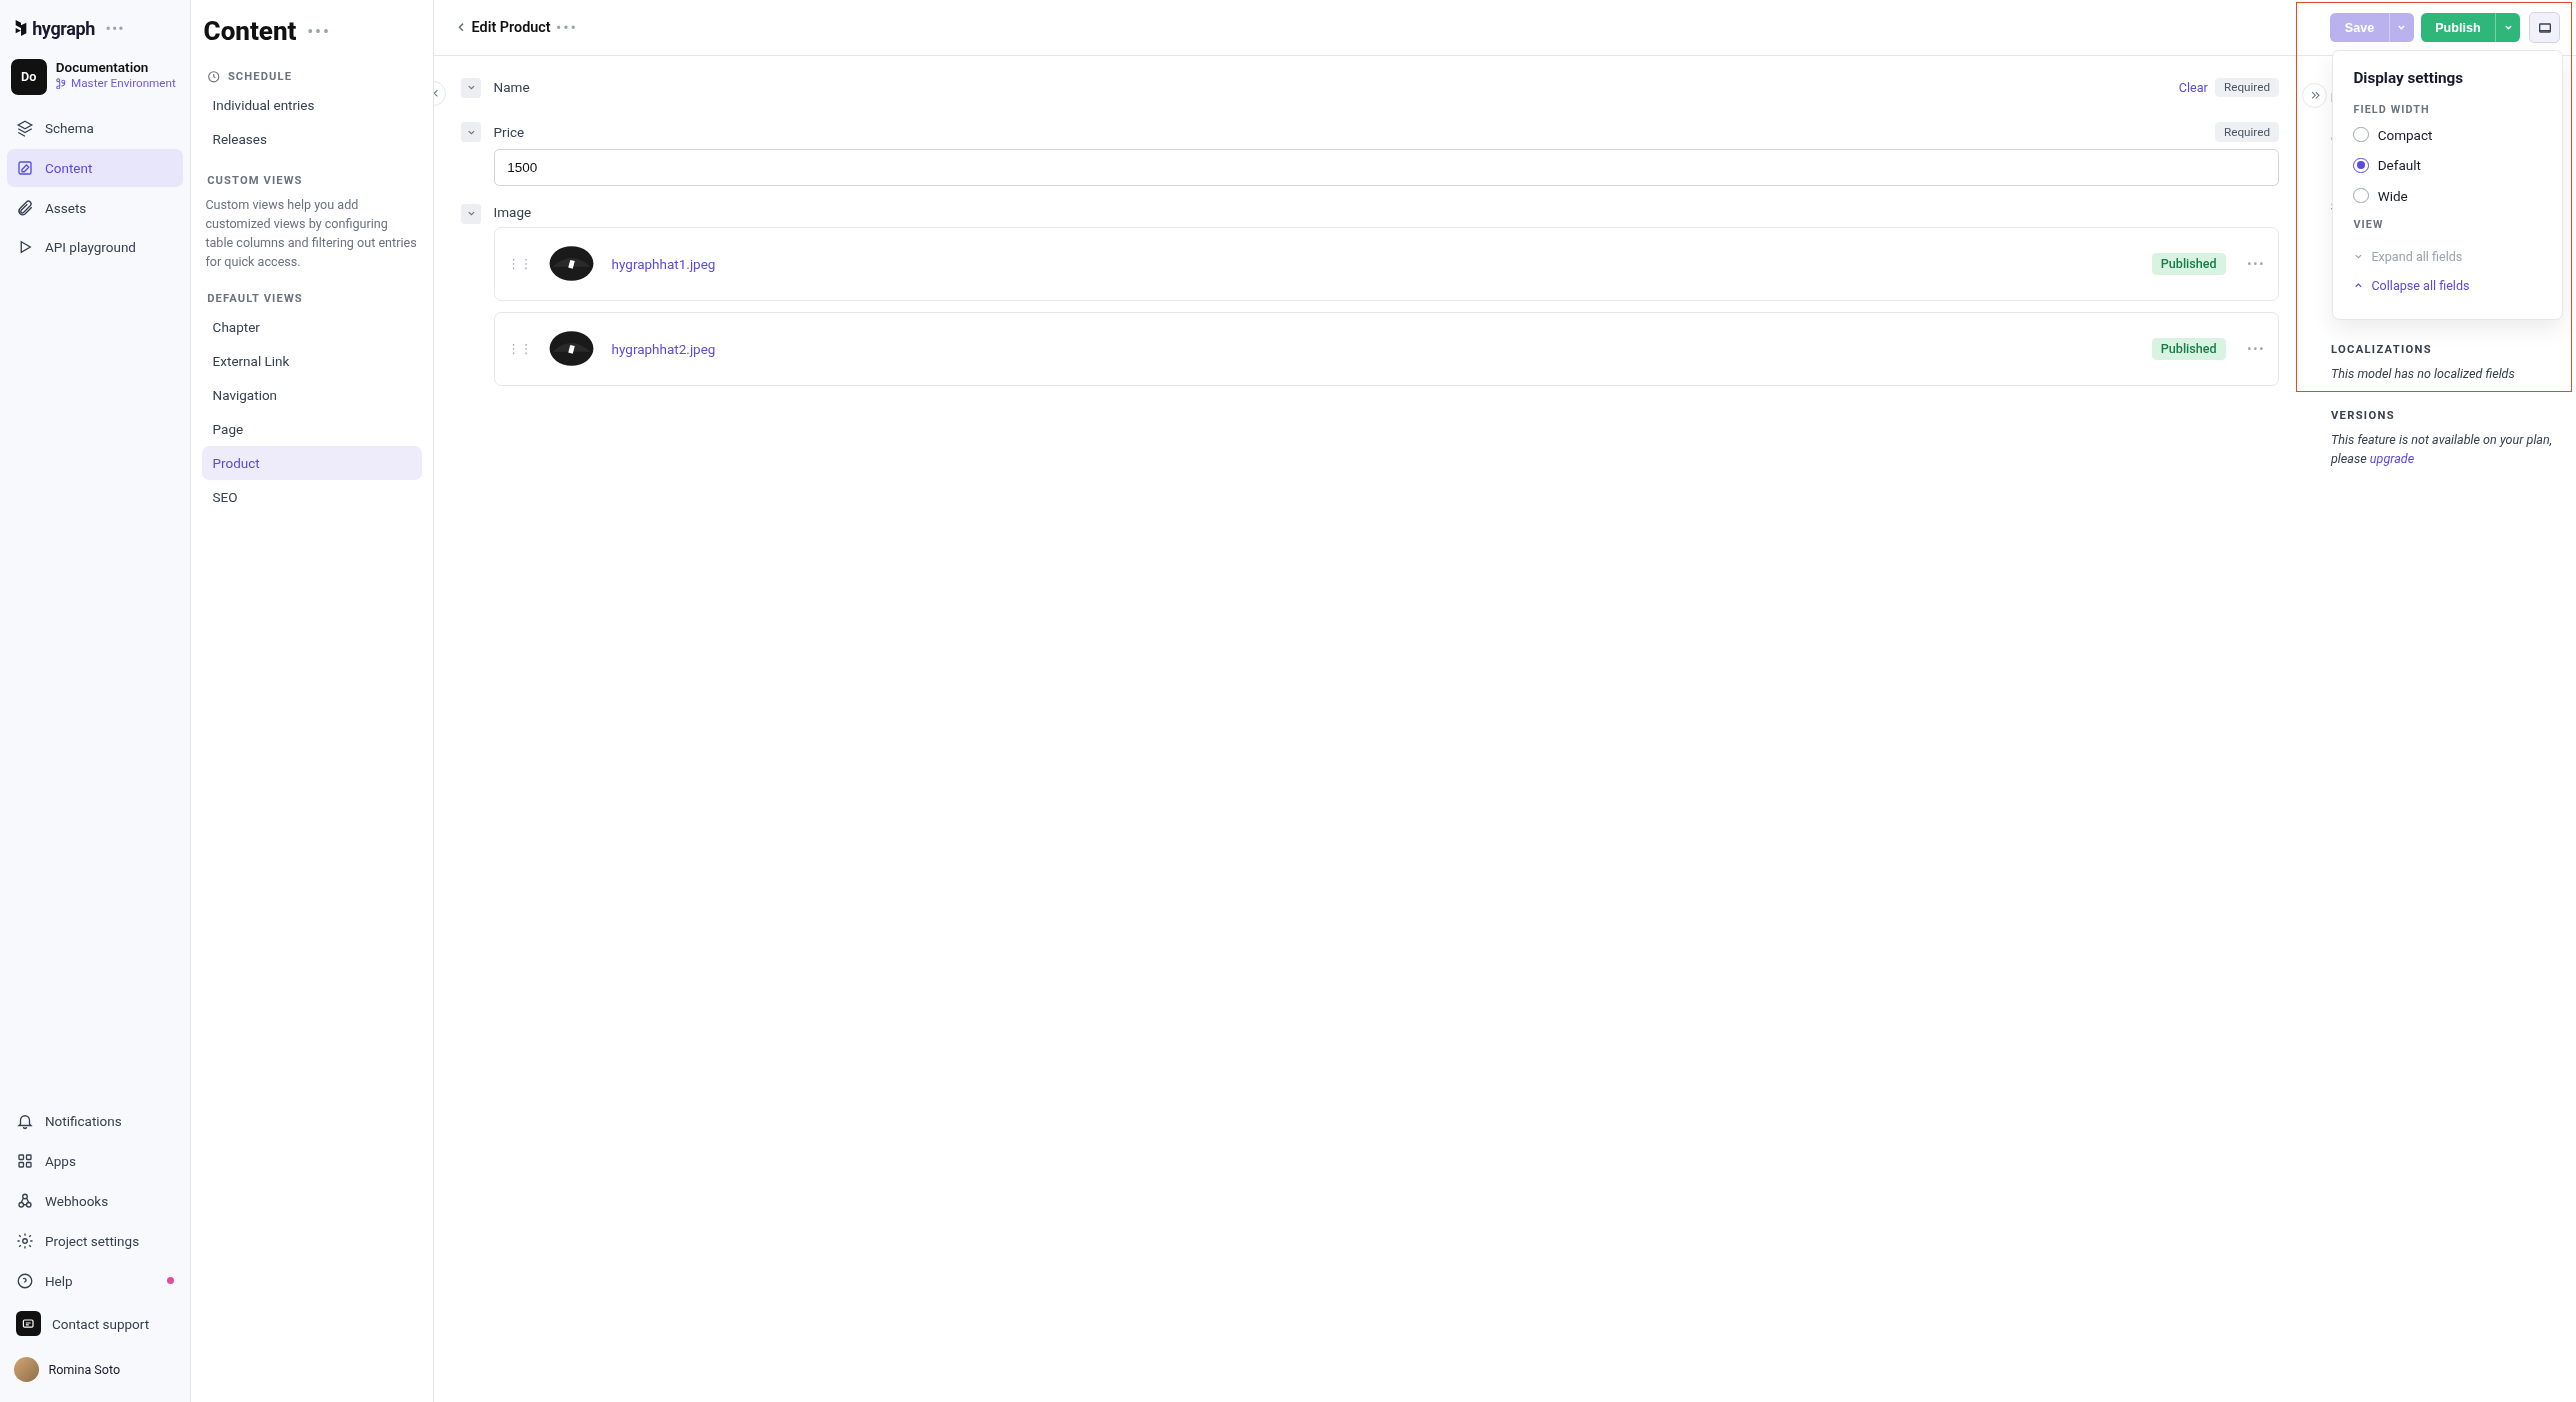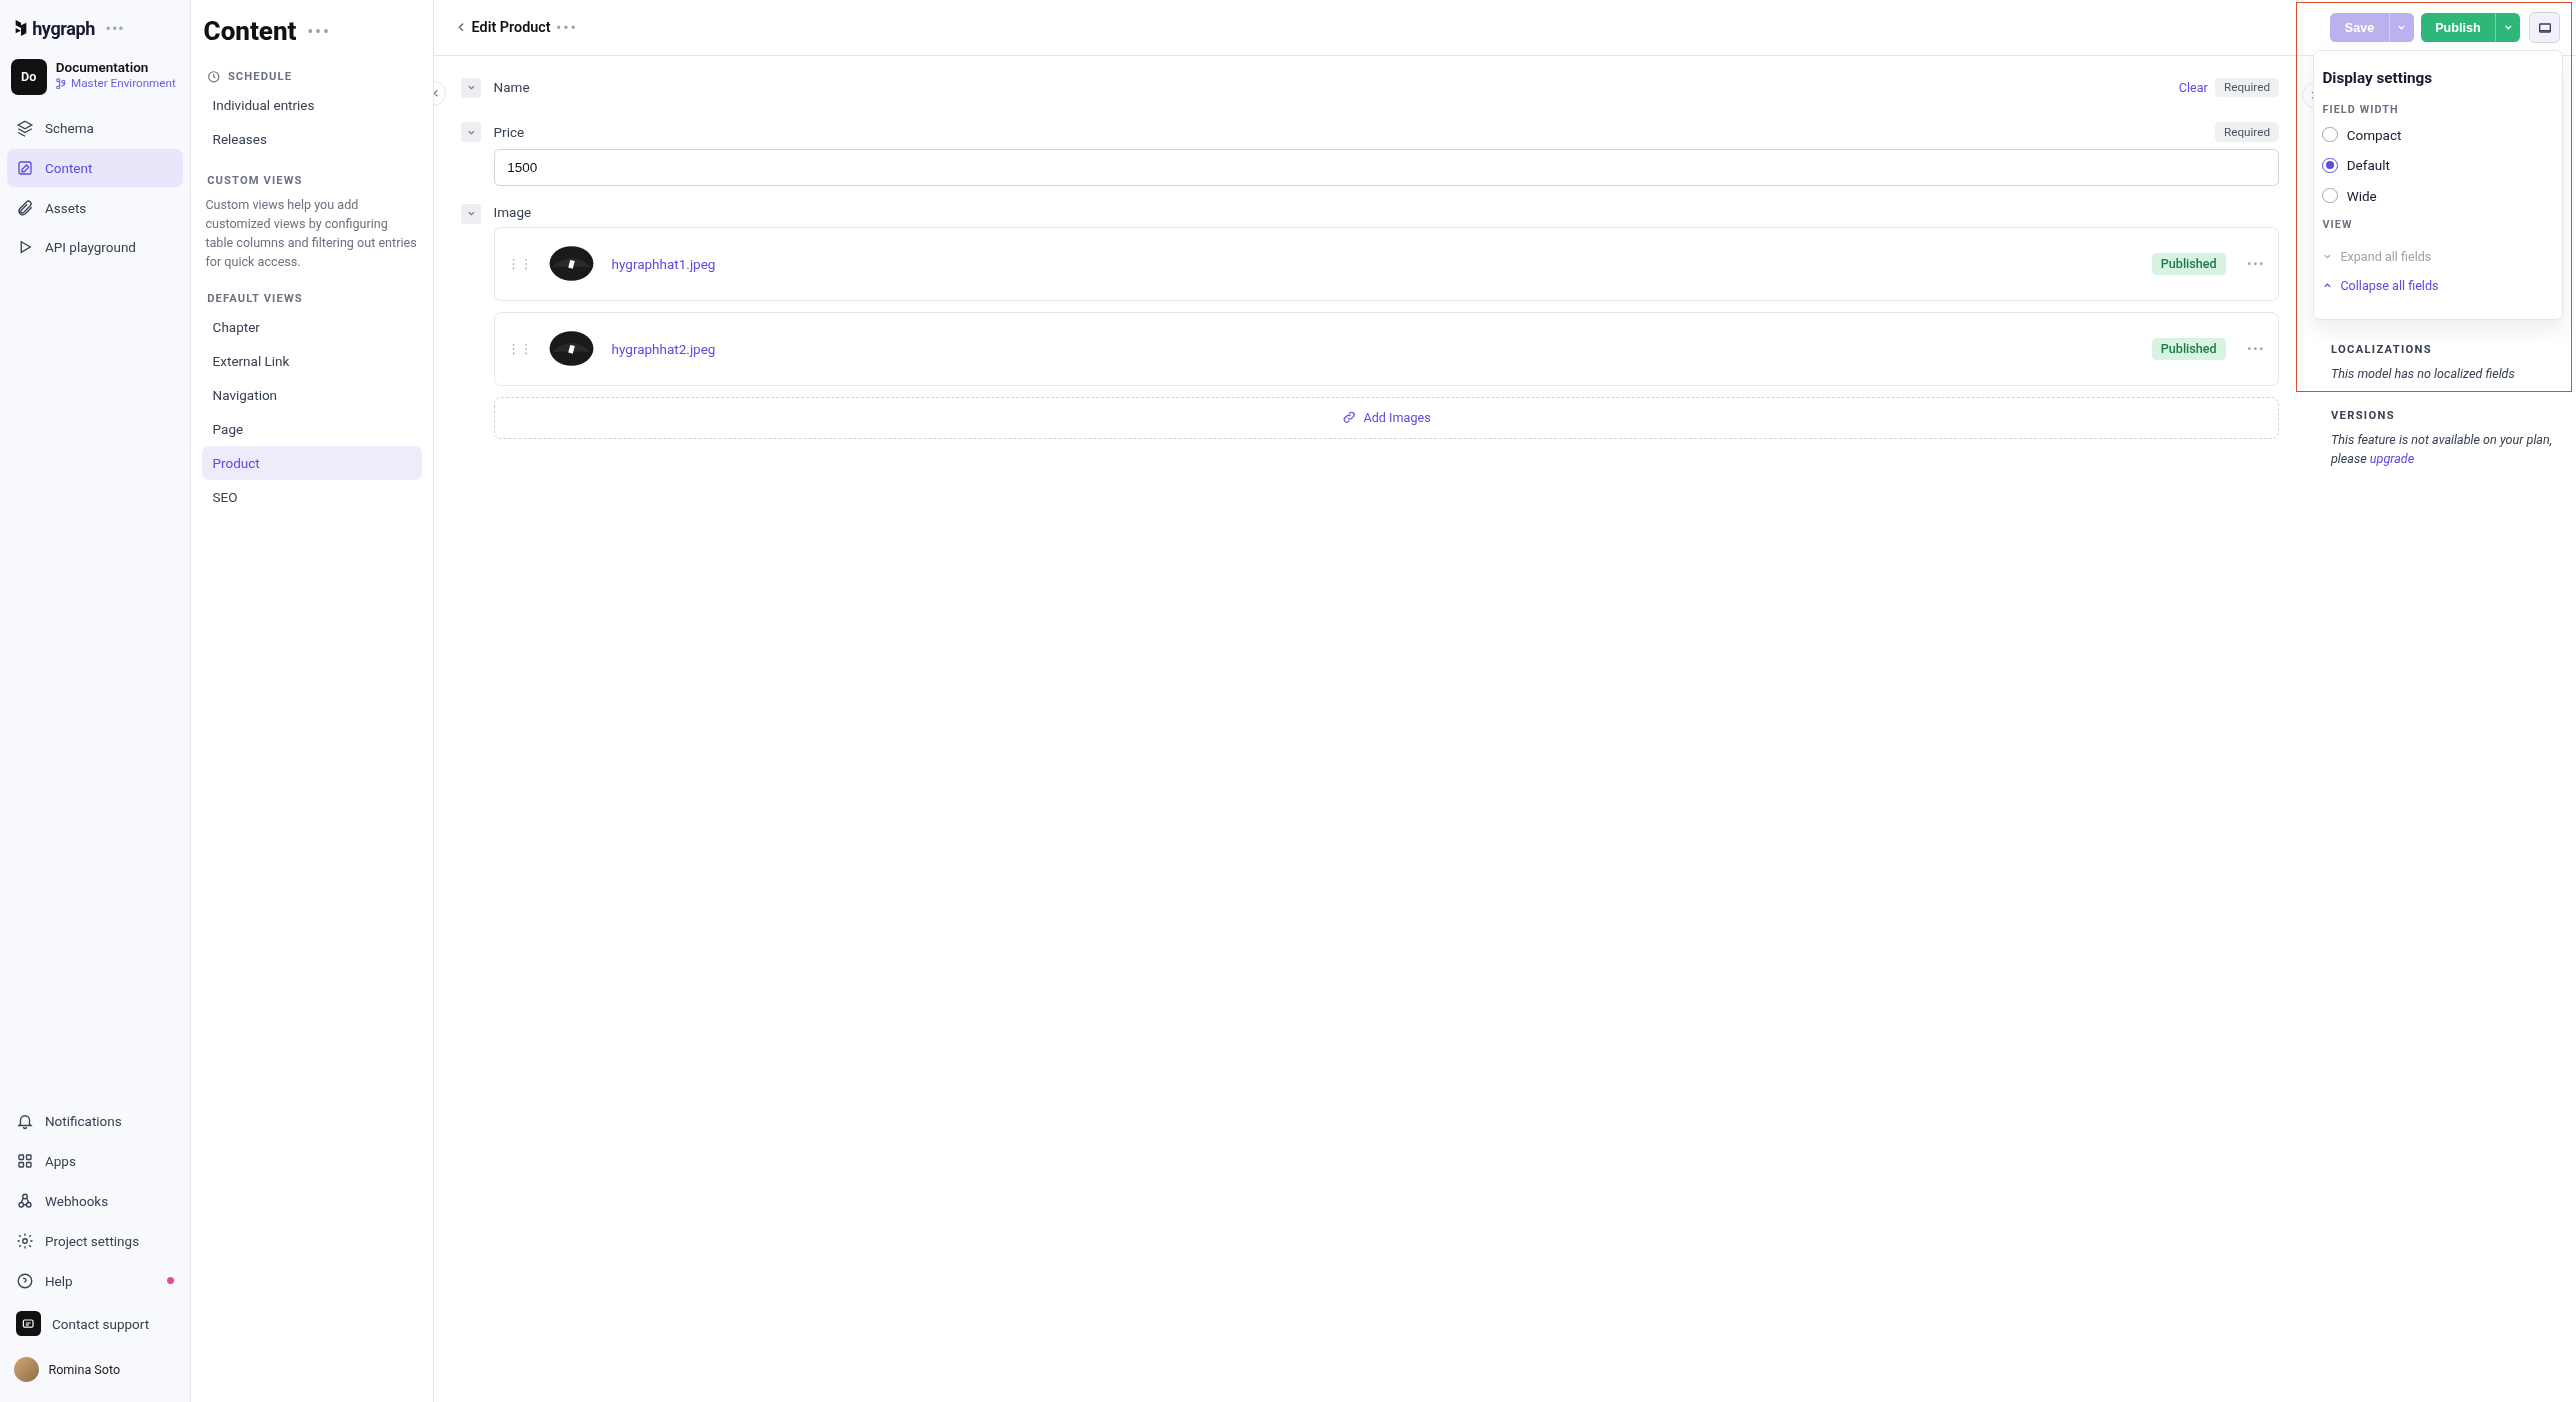--- a/index.html
+++ b/index.html
@@ -79,21 +79,21 @@
 
 
 .right-panel { width: 261px; padding: 21.6px 16px; overflow: visible; position: relative; }
 .right-collapse { position: absolute; left: -12.6px; top: 27px; width: 25px; height: 25px; border: 0.9px solid #e5e7eb; border-radius: 50%; background: #fff; display: flex; align-items: center; justify-content: center; color: #6b7280; cursor: pointer; }
 .r-section-label { font-size: 11.2px; font-weight: 700; letter-spacing: 1.3px; color: #374151; margin-bottom: 9px; margin-top: 16px; }
 .r-text { font-size: 12.6px; color: #374151; font-style: italic; line-height: 1.5; }
 .r-link { color: #5b4ce0; cursor: pointer; }
 .r-line { font-size: 12.6px; color: #374151; margin-bottom: 5.4px; }
 
 
-.popover { position: absolute; top: 50px; right: 12.6px; width: 250px; background: #fff; border: 0.9px solid #e5e7eb; border-radius: 7.2px; box-shadow: 0 9px 22.5px rgba(0,0,0,0.08); padding: 18px 8px; z-index: 20; }
+.popover { position: absolute; top: 50px; right: 12.6px; width: 231px; background: #fff; border: 0.9px solid #e5e7eb; border-radius: 7.2px; box-shadow: 0 9px 22.5px rgba(0,0,0,0.08); padding: 18px 20px; z-index: 20; }
 .popover h3 { font-size: 15.3px; font-weight: 700; margin-bottom: 16px; }
 .pop-label { font-size: 10.8px; font-weight: 700; letter-spacing: 1.1px; color: #6b7280; margin-bottom: 10.8px; }
 .radio-row { display: flex; align-items: center; gap: 9px; margin-bottom: 14.4px; cursor: pointer; font-size: 13.5px; }
 .radio { width: 15.3px; height: 15.3px; border: 1.8px solid #9ca3af; border-radius: 50%; display: flex; align-items: center; justify-content: center; }
 .radio.checked { border-color: #5b4ce0; }
 .radio.checked::after { content: ''; width: 8px; height: 8px; background: #5b4ce0; border-radius: 50%; }
 .pop-action { display: flex; align-items: center; gap: 7.2px; font-size: 12.6px; cursor: pointer; padding: 7.2px 0; color: #9ca3af; }
 .pop-action.active { color: #5b4ce0; }
 
 
@@ -407,26 +407,20 @@
                     <svg viewBox="0 0 60 52">
                         <ellipse cx="30" cy="26" rx="28" ry="22" fill="#1a1a1a"></ellipse>
                         <path d="M6 30 Q30 8 54 30" fill="#2a2a2a"></path>
                         <rect x="27" y="22" width="6" height="10" fill="#fff" transform="rotate(15 30 27)"></rect>
                       </svg>
                   </div>
                   <span class="img-name">hygraphhat2.jpeg</span>
                   <span class="pub-badge">Published</span>
                   <span class="card-dots">•••</span>
                 </div>
-                <div class="add-images">
-                  <svg width="14.4" height="14.4" viewBox="0 0 24 24" fill="none" stroke="#5b4ce0" stroke-width="2">
-                      <path d="M10 14 a4 4 0 0 0 6 0 l3 -3 a4 4 0 0 0 -6 -6 l-1 1 M14 10 a4 4 0 0 0 -6 0 l-3 3 a4 4 0 0 0 6 6 l1 -1"></path>
-                    </svg>
-                  <span>Add Images</span>
-                </div>
               </div>
             </div>
           </div>
 
         </div>
 
         <div class="right-panel">
           <div class="right-collapse">
             <svg width="12.6" height="12.6" viewBox="0 0 24 24" fill="none" stroke="#6b7280" stroke-width="2">
                 <path d="M6 6 L12 12 L6 18 M13 6 L19 12 L13 18"></path>

